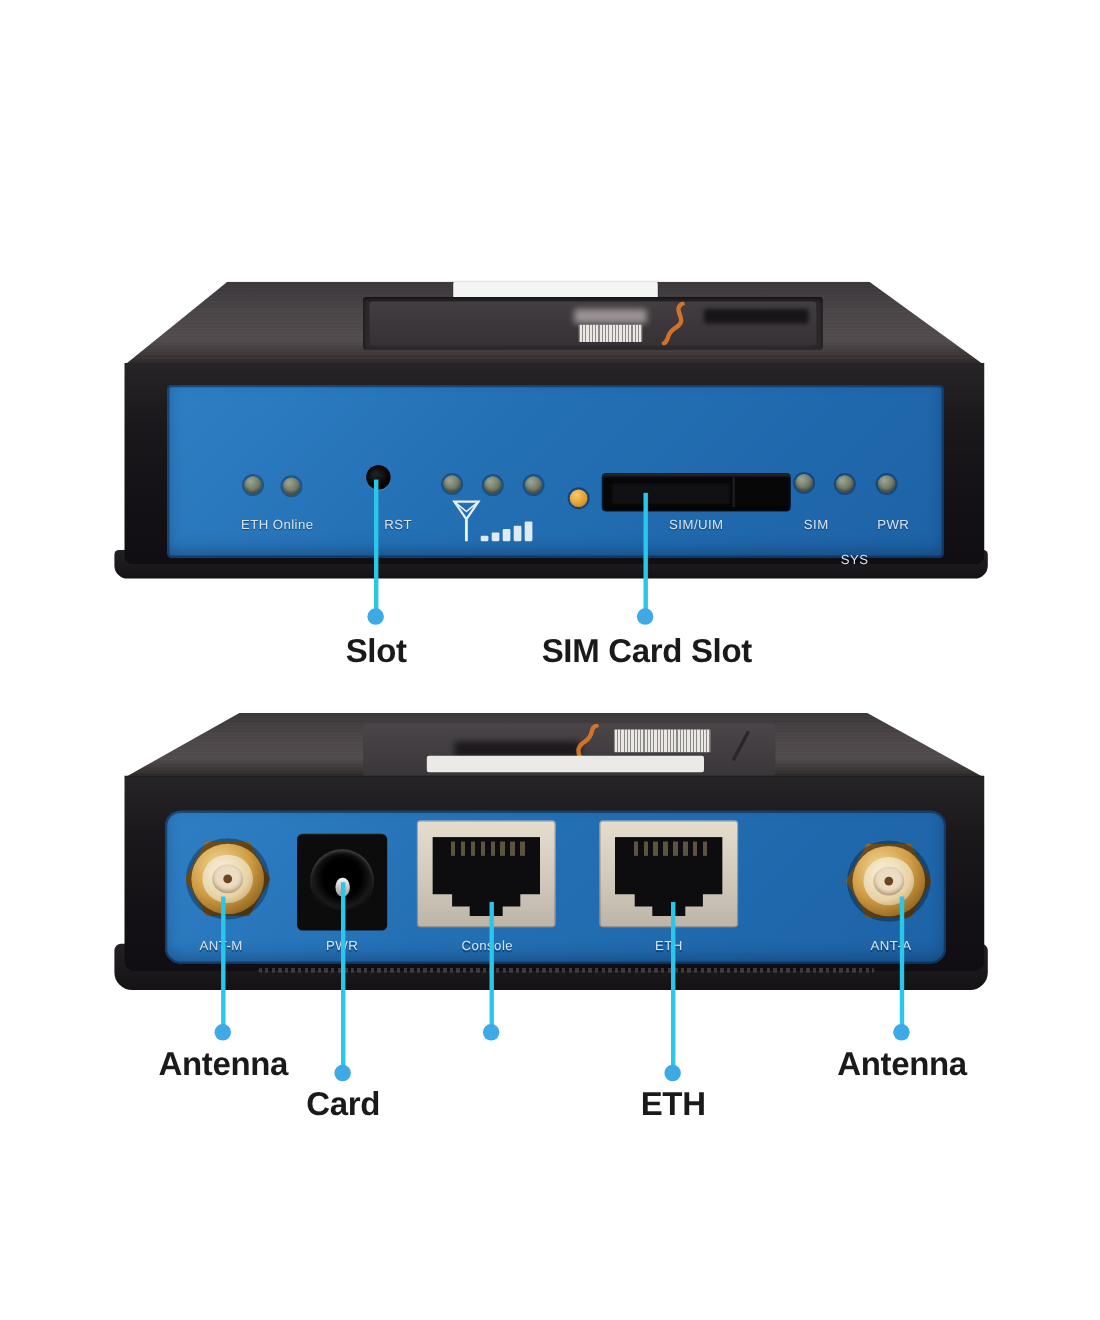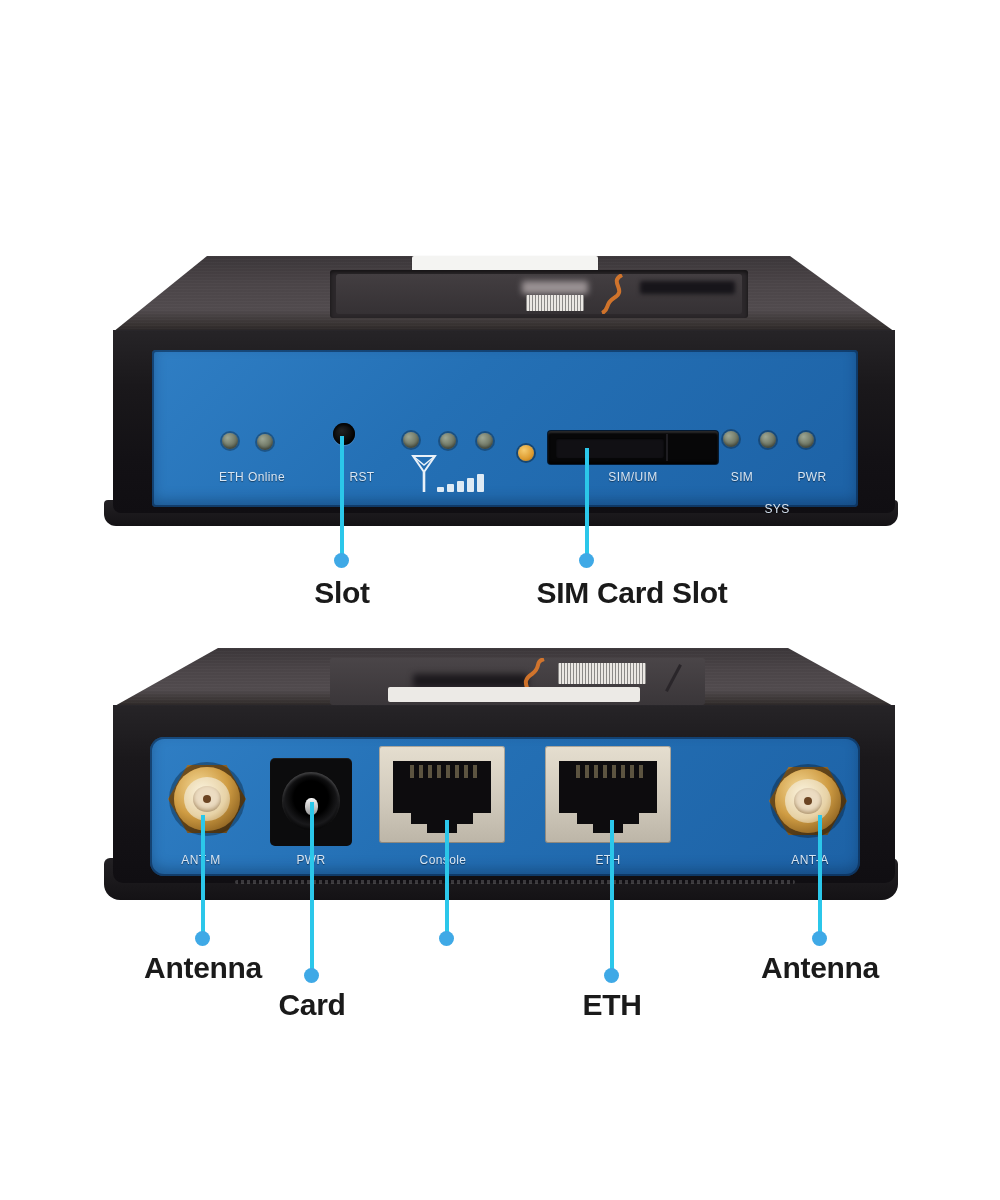--- a/index.html
+++ b/index.html
@@ -145,21 +145,21 @@
     <div class="abs panel-label" style="left:625px;top:120px;margin-top:32px;">SYS</div>
     <div class="abs panel-label" style="left:660px;top:120px;">PWR</div>
   </div>
 
   <div class="abs callout-line" style="left:340px;top:436px;height:121px;"></div>
   <div class="abs callout-dot" style="left:334px;top:553px;"></div>
   <div class="abs callout-label" style="left:342px;top:576px;">Slot</div>
 
   <div class="abs callout-line" style="left:585px;top:448px;height:109px;"></div>
   <div class="abs callout-dot" style="left:579px;top:553px;"></div>
-  <div class="abs callout-label" style="left:588px;top:576px;margin-left:44px;">SIM Card Slot</div>
+  <div class="abs callout-label" style="left:588px;top:576px;">SIM Card Slot</div>
 </div>
 
 <div class="abs" style="left:0;top:640px;width:1000px;height:560px;">
 
   <div class="abs base" style="left:104px;top:218px;width:794px;height:42px;border-radius:6px 6px 16px 16px;"></div>
 
   <div class="abs top-surface" style="left:113px;top:8px;width:782px;height:59px;clip-path:polygon(105px 0,675px 0,782px 59px,0 59px);"></div>
 
   <div class="abs sticker-dark" style="left:330px;top:18px;width:375px;height:47px;background:linear-gradient(180deg,#4a4548,#3a3639);">
     <div class="abs blur-bar" style="left:83px;top:16px;width:115px;height:14px;background:#1c191d;"></div>

